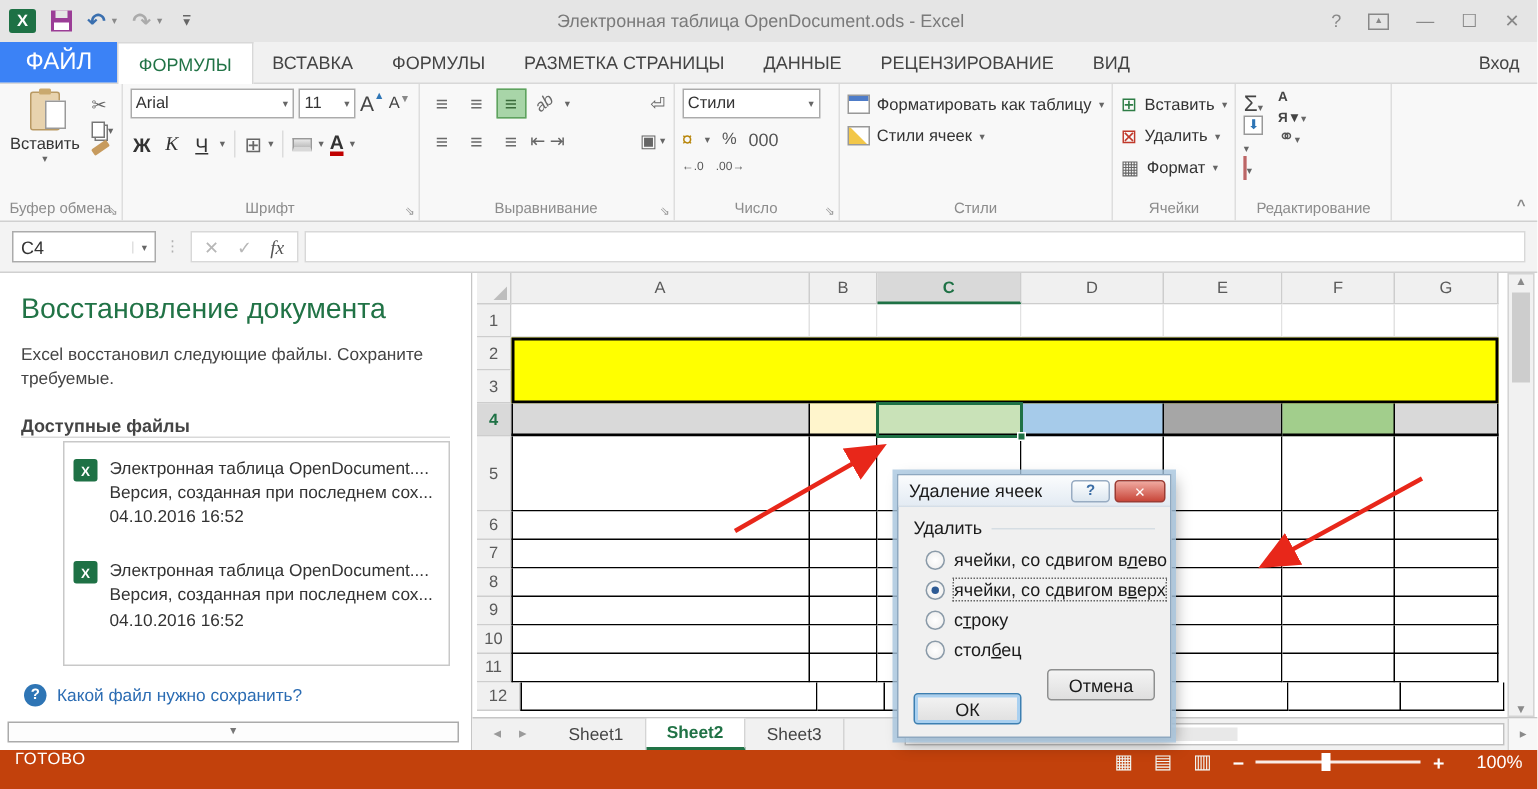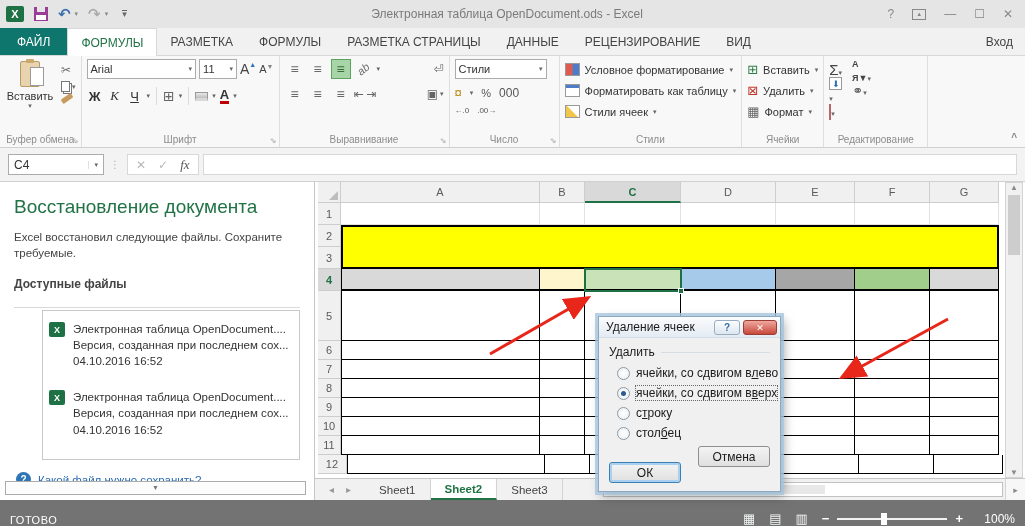--- a/index.html
+++ b/index.html
@@ -17,21 +17,21 @@
   .undo { color:#3A6FAF; font-size:15px; font-weight:bold; }
   .redo { color:#ABABAB; font-size:15px; font-weight:bold; }
   .mini-dd { color:#8A8A8A; font-size:7px; margin-left:-6px; }
   .qat-more { color:#666; font-size:9px; border-top:1px solid #666; line-height:7px; margin-left:4px; }
   .win-title { flex:1; text-align:center; color:#7A7A7A; font-size:12px; white-space:nowrap; overflow:hidden; }
   .winctrl { display:flex; align-items:center; gap:18px; color:#888; font-size:12px; margin-right:6px; }
   .winctrl .ribopt { width:14px; height:11px; border:1px solid #888; font-size:6px; display:flex; align-items:center; justify-content:center; color:#888; }
 
   
   .tabrow { height:28px; background:#F1F1F1; display:flex; align-items:stretch; border-bottom:1px solid #D8D8D8; }
-  .filetab { background:#0f766e; color:#fff; padding:0 17px; display:flex; align-items:center; font-size:12px; }
+  .filetab { background:#3b82f6; color:#fff; padding:0 17px; display:flex; align-items:center; font-size:16px; }
   .rtab { padding:0 13px; display:flex; align-items:center; color:#444; font-size:12px; }
   .rtab.active { background:#fff; color:#217346; border:1px solid #D8D8D8; border-bottom:none; margin-bottom:-1px; }
   .signin { margin-left:auto; padding:0 12px; display:flex; align-items:center; color:#444; }
 
   
   .ribbon { height:92px; background:#F8F8F8; border-bottom:1px solid #D0D0D0; display:flex; position:relative; }
   .rgroup { position:relative; border-right:1px solid #DEDEDE; padding:3px 5px 16px 5px; }
   .glabel { position:absolute; left:0; right:0; bottom:2px; text-align:center; font-size:10px; color:#8C8C8C; }
   .launcher { position:absolute; right:2px; bottom:2px; font-size:8px; color:#9A9A9A; }
   .rlbl { font-size:11px; color:#333; }
@@ -104,21 +104,21 @@
   .fbtns { display:flex; align-items:center; gap:12px; background:#fff; border:1px solid #D8D8D8; height:21px; padding:0 8px; margin-right:4px; }
   .fx { font-family:"Liberation Serif",serif; font-style:italic; color:#555; font-size:13px; }
   .fgray { color:#B7B7B7; font-size:12px; }
   .finput { flex:1; height:21px; background:#fff; border:1px solid #D8D8D8; }
 
   
   .main { position:relative; height:318px; }
   .pane { position:absolute; left:0; top:0; width:315px; height:318px; background:#fff; border-right:1px solid #C6C6C6; padding:14px 14px 0 14px; }
   .pane-title { font-size:19px; color:#217346; margin-bottom:12px; }
   .pane-desc { font-size:11.5px; color:#444; line-height:1.35; margin-bottom:16px; width:270px; }
-  .pane-avail { font-size:12px; font-weight:bold; color:#444; border-bottom:1px solid #D9D9D9; padding-bottom:16px; margin-bottom:2px; }
+  .pane-avail { font-size:12px; font-weight:bold; color:#444; border-bottom:1px solid #D9D9D9; padding-bottom:0; margin-bottom:2px; }
   .filelist { border:1px solid #C8C8C8; margin-left:28px; padding:10px 6px; height:150px; }
   .fitem { display:flex; gap:8px; margin-bottom:20px; }
   .fico { width:16px; height:15px; background:#1E7145; border-radius:2px; color:#fff; font-size:9px; font-weight:bold; display:flex; align-items:center; justify-content:center; flex:none; margin-top:1px; }
   .fitem .lines { font-size:11.5px; color:#333; line-height:1.4; }
   .helprow { display:flex; align-items:center; gap:7px; margin:12px 0 0 2px; }
   .qmark { width:15px; height:15px; border-radius:50%; background:#2E75B5; color:#fff; font-size:10px; font-weight:bold; display:flex; align-items:center; justify-content:center; flex:none; }
   .helplink { color:#2B6CB3; font-size:11.5px; }
   .pane-drop { position:absolute; left:5px; right:8px; bottom:5px; height:14px; border:1px solid #ABABAB; background:#FDFDFD; text-align:center; font-size:7px; color:#777; line-height:12px; }
 
   
@@ -170,21 +170,21 @@
   .radio { width:13px; height:13px; border-radius:50%; border:1px solid #8A9AA8; background:radial-gradient(#fff,#ECECEC); display:flex; align-items:center; justify-content:center; flex:none; }
   .radio.sel::after { content:''; width:5px; height:5px; border-radius:50%; background:#2D5A94; }
   .opt .lbl { font-size:12px; color:#1A1A1A; white-space:nowrap; }
   .opt.sel .lbl { outline:1px dotted #666; }
   .key { text-decoration:underline; }
   .dlg-btns { position:absolute; left:10px; right:10px; bottom:9px; display:flex; justify-content:space-between; }
   .btn { width:72px; height:21px; font-size:12px; color:#1A1A1A; background:linear-gradient(#F4F4F4,#DFDFDF); border:1px solid #8E8F8F; border-radius:3px; font-family:inherit; }
   .btn.ok { border:1px solid #3C7FB1; box-shadow:inset 0 0 0 2px #A9D0F0;margin-top:16px; }
 
   
-  .status { height:26px; background:#737373; color:#fff; display:flex; align-items:flex-end; padding:0 10px; }
+  .status { height:26px; background:#c2410c; color:#fff; display:flex; align-items:flex-start; padding:0 10px; }
   .st-mode { font-size:11px; letter-spacing:.5px; }
   .st-right { margin-left:auto; display:flex; align-items:center; gap:14px; }
   .st-ico { font-size:13px; color:#F2F6F2; }
   .zoomctl { display:flex; align-items:center; gap:8px; }
   .zminus,.zplus { font-size:13px; font-weight:bold; }
   .ztrack { width:110px; height:2px; background:rgba(255,255,255,.9); position:relative; }
   .zthumb { position:absolute; left:40%; top:-5px; width:6px; height:12px; background:#fff; }
   .zpct { font-size:12px; width:38px; text-align:right; }
 </style>
 </head>
@@ -208,21 +208,21 @@
       <span class="ribopt">▲</span>
       <span>—</span>
       <span>☐</span>
       <span>✕</span>
     </div>
   </div>
 
   <div class="tabrow">
     <span class="filetab">ФАЙЛ</span>
     <span class="rtab active">ФОРМУЛЫ</span>
-    <span class="rtab">РАЗМЕТКА</span>
+    <span class="rtab">ВСТАВКА</span>
     <span class="rtab">ФОРМУЛЫ</span>
     <span class="rtab">РАЗМЕТКА СТРАНИЦЫ</span>
     <span class="rtab">ДАННЫЕ</span>
     <span class="rtab">РЕЦЕНЗИРОВАНИЕ</span>
     <span class="rtab">ВИД</span>
     <span class="signin">Вход</span>
   </div>
 
   <div class="ribbon">
 
@@ -322,25 +322,20 @@
       </div>
       <div class="decimals">
         <span>←.0</span>
         <span>.00→</span>
       </div>
       <div class="glabel">Число</div>
       <span class="launcher">⇘</span>
     </div>
 
     <div class="rgroup g-styles">
-      <div class="strow">
-        <span class="sty-ico"></span>
-        <span class="rlbl">Условное форматирование</span>
-        <span class="dda">▾</span>
-      </div>
       <div class="strow">
         <span class="sty-ico tbl"></span>
         <span class="rlbl">Форматировать как таблицу</span>
         <span class="dda">▾</span>
       </div>
       <div class="strow">
         <span class="sty-ico cs"></span>
         <span class="rlbl">Стили ячеек</span>
         <span class="dda">▾</span>
       </div>

